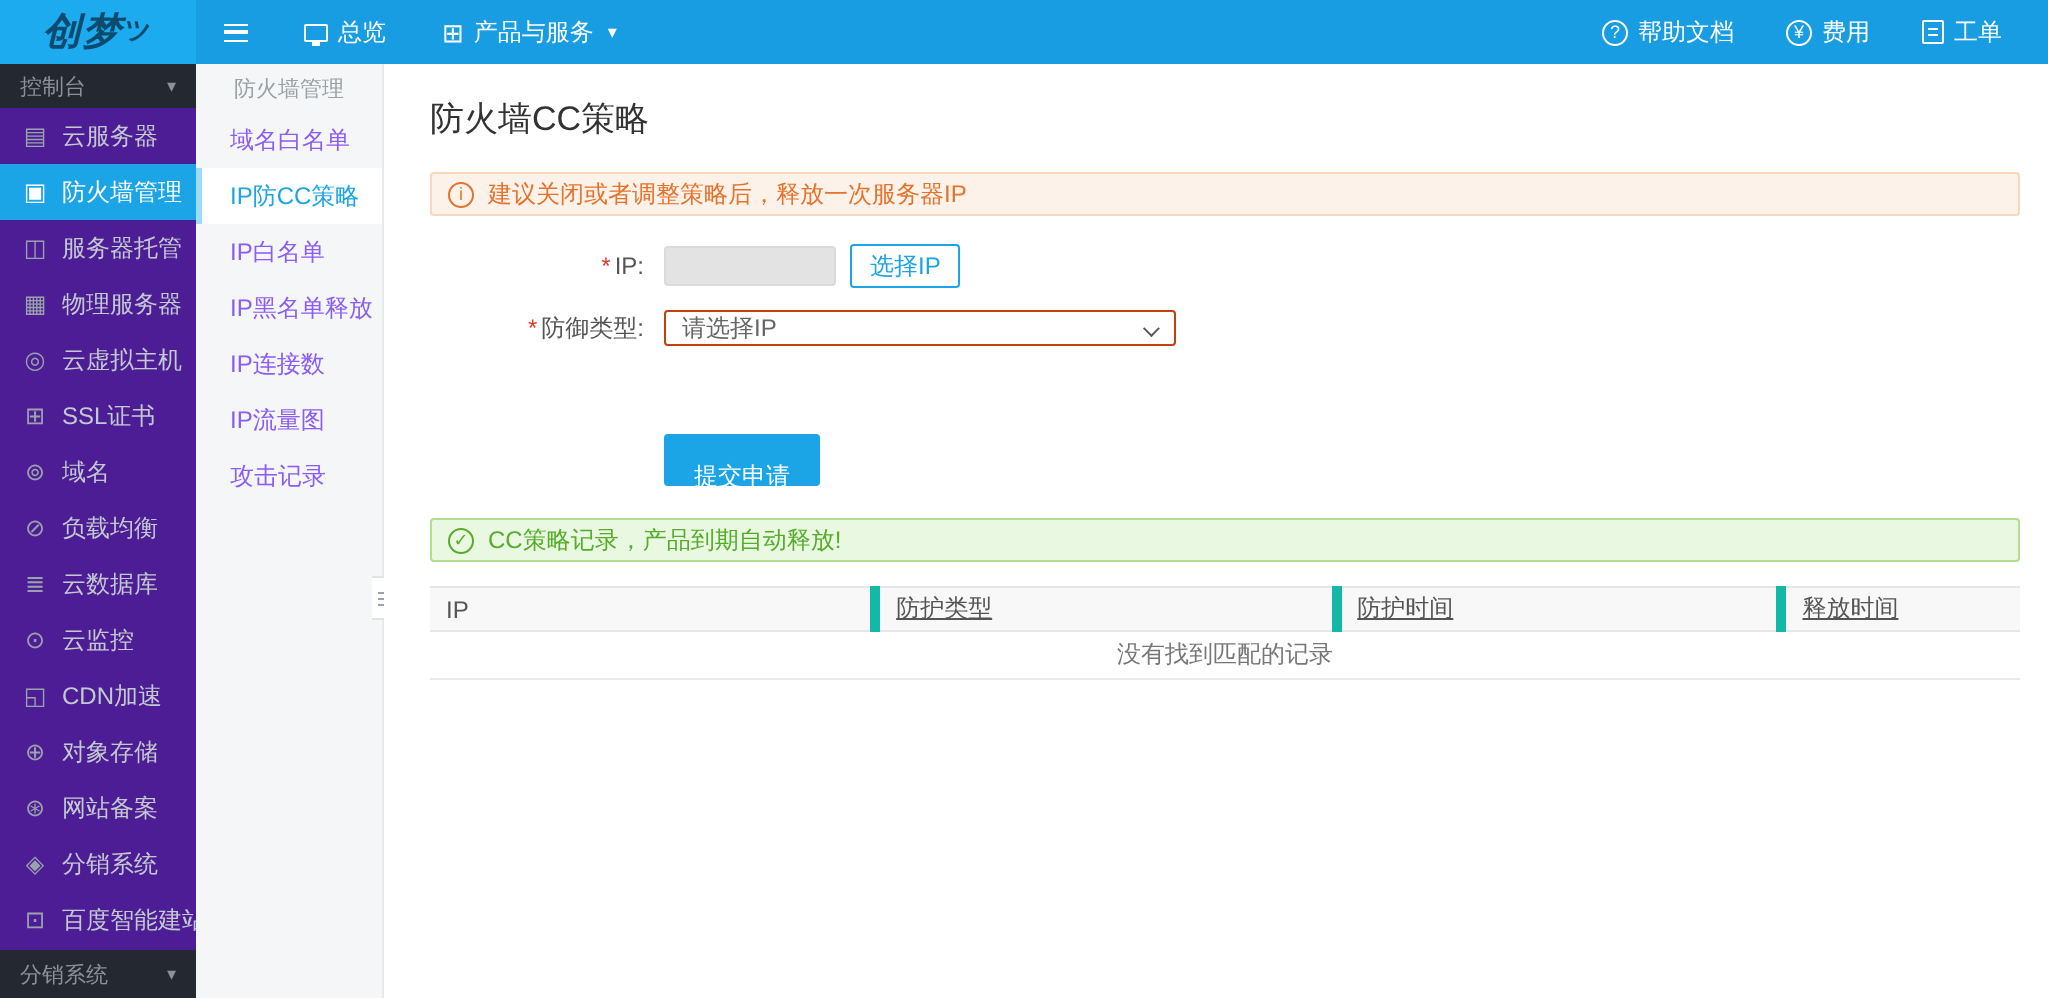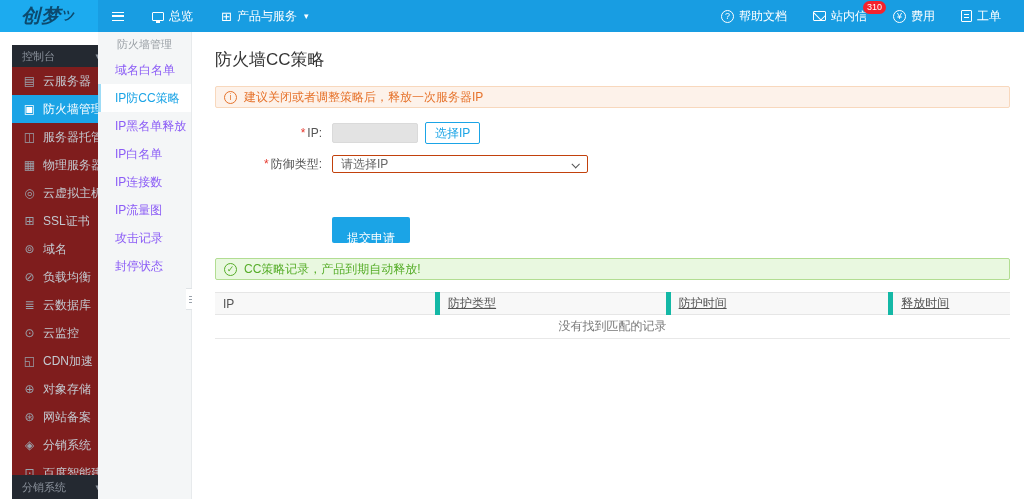--- a/index.html
+++ b/index.html
@@ -27,21 +27,21 @@
     border:1px solid #fff; border-radius:50%; font-size:9px; line-height:1; }
   .envelope { display:inline-block; width:13px; height:10px; border:1.2px solid #fff; border-radius:1px; position:relative; overflow:hidden; }
   .envelope::after { content:""; position:absolute; left:-2px; top:-6px; width:13px; height:9px;
     border:1.2px solid #fff; transform:rotate(45deg); }
   .badge { position:absolute; top:1px; right:-6px; background:#f5222d; color:#fff; font-size:9px;
     line-height:1; padding:2px 4px; border-radius:8px; }
   .ticket-ic { display:inline-block; width:11px; height:12px; border:1.2px solid #fff; border-radius:1px; position:relative; }
   .ticket-ic::before { content:""; position:absolute; left:2px; top:3px; width:5px; height:1px; background:#fff; box-shadow:0 3px 0 #fff; }
 
   
-  .sidebar { position:absolute; left:12px; top:32px; width:98px; bottom:0; background:#7f1d1d; color:#c3c9d0;margin-top:13px; }
+  .sidebar { position:absolute; left:0; top:32px; width:98px; bottom:0; background:#4c1d95; color:#c3c9d0; }
   .sb-header, .sb-footer { height:22px; background:#242931; color:#8a919b; font-size:11px;
     display:flex; align-items:center; padding:0 10px; cursor:pointer; }
   .sb-footer { position:absolute; left:0; right:0; bottom:0; height:24px; }
   .sb-header .caret, .sb-footer .caret { margin-left:auto; font-size:9px; color:#8a919b; }
   .sb-item { height:28px; display:flex; align-items:center; gap:7px; padding:0 0 0 11px;
     font-size:12px; cursor:pointer; white-space:nowrap; }
   .sb-item .ic { font-size:12px; width:13px; text-align:center; color:#9aa2ab; flex:0 0 auto; }
   .sb-item.active { background:#1ba4e6; color:#fff; }
   .sb-item.active .ic { color:#fff; }
 
@@ -111,25 +111,20 @@
       <span>产品与服务</span>
       <span class="caret">▾</span>
     </div>
   </div>
   <div class="topbar-right">
     <div class="tr-item">
       <span class="circle-ic">?</span>
       <span>帮助文档</span>
     </div>
     <div class="tr-item">
-      <span class="envelope"></span>
-      <span>站内信</span>
-      <span class="badge">310</span>
-    </div>
-    <div class="tr-item">
       <span class="circle-ic">¥</span>
       <span>费用</span>
     </div>
     <div class="tr-item">
       <span class="ticket-ic"></span>
       <span>工单</span>
     </div>
   </div>
 </div>
 
@@ -201,26 +196,25 @@
   <div class="sb-footer">
     <span>分销系统</span>
     <span class="caret">▾</span>
   </div>
 </div>
 
 <div class="submenu">
   <div class="sm-header">防火墙管理</div>
   <div class="sm-item">域名白名单</div>
   <div class="sm-item active">IP防CC策略</div>
+  <div class="sm-item">IP白名单</div>
   <div class="sm-item">IP黑名单释放</div>
-  <div class="sm-item">IP白名单</div>
   <div class="sm-item">IP连接数</div>
   <div class="sm-item">IP流量图</div>
   <div class="sm-item">攻击记录</div>
-  <div class="sm-item">封停状态</div>
   <div class="sm-handle">
       <i></i>
     </div>
 </div>
 
 <div class="main">
   <div class="page-title">防火墙CC策略</div>
 
   <div class="alert alert-warn">
     <span class="a-ic">i</span>

